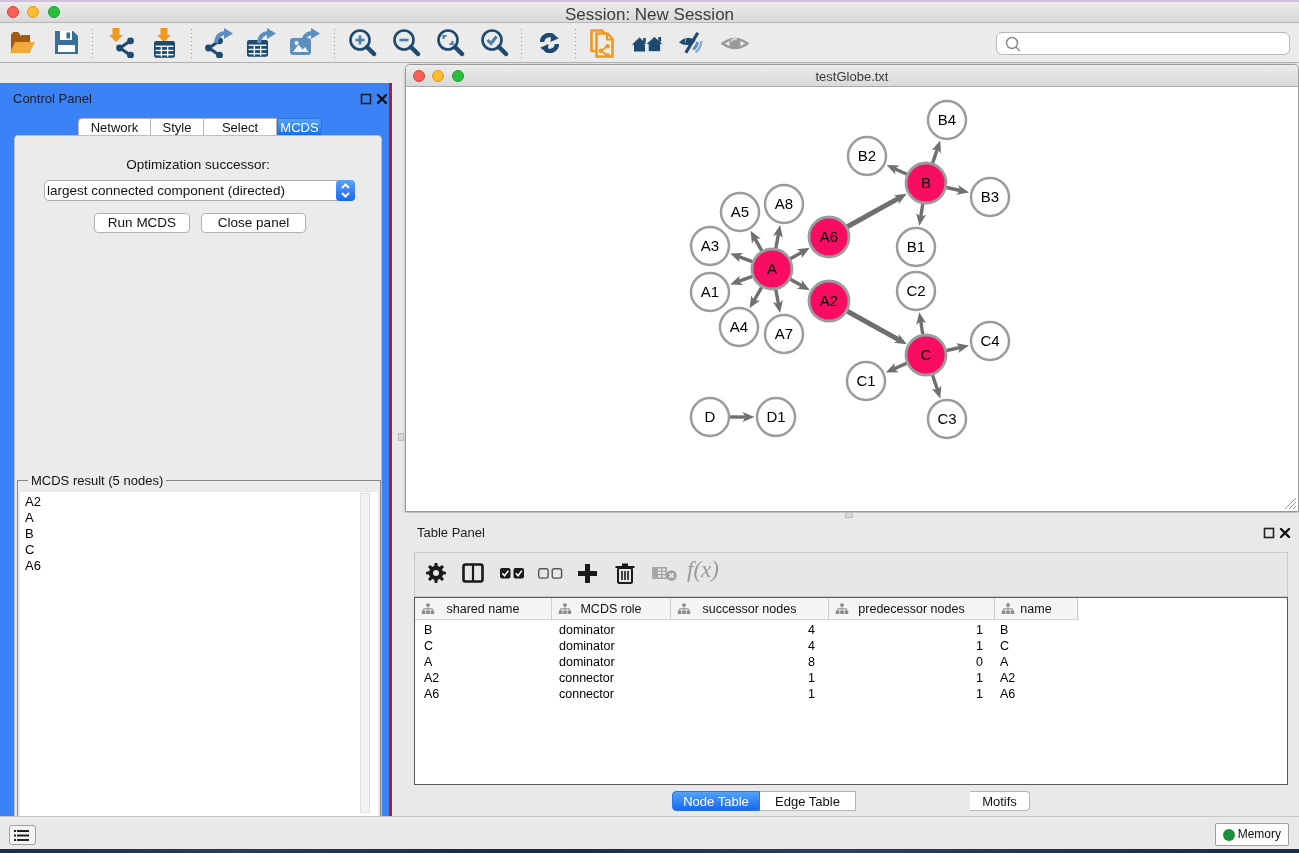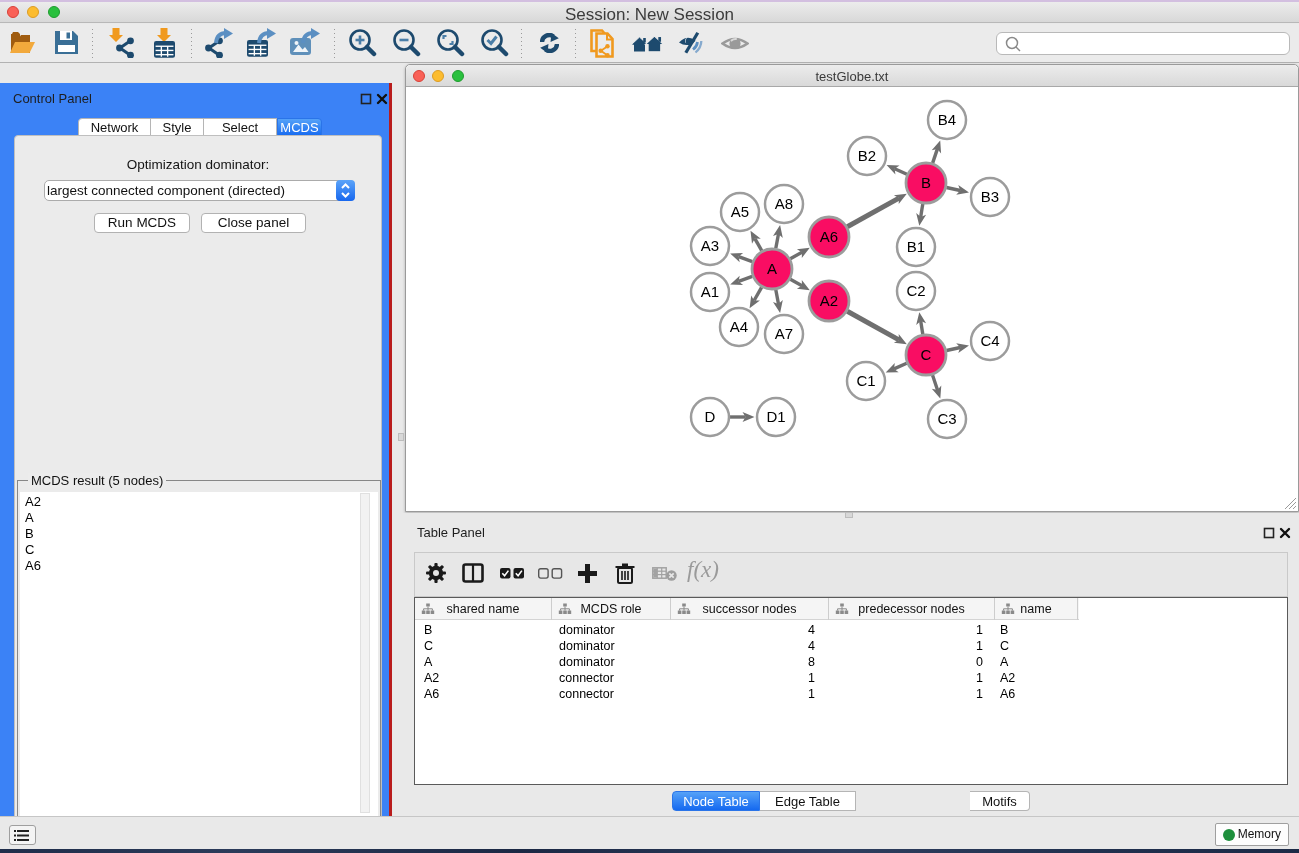--- a/index.html
+++ b/index.html
@@ -256,21 +256,21 @@
       <rect x="1.5" y="1.5" width="9" height="9" fill="none" stroke="#222" stroke-width="1.6"></rect>
     </svg>
   <svg width="12" height="12" style="position:absolute;left:376px;top:10px">
       <path d="M2 2 L10 10 M10 2 L2 10" stroke="#111" stroke-width="2.4" stroke-linecap="round"></path>
     </svg>
   <div class="tab" style="left:78px;width:73px;border-radius:4px 0 0 0;">Network</div>
   <div class="tab" style="left:151px;width:53px;border-left:0;">Style</div>
   <div class="tab" style="left:204px;width:73px;border-left:0;">Select</div>
   <div class="tab sel" style="left:277px;width:45px;border-radius:0 4px 0 0;">MCDS</div>
   <div id="innerpanel">
-    <div id="optlabel">Optimization dominator:</div>
+    <div id="optlabel">Optimization successor:</div>
     <div id="dropdown">largest connected component (directed)
       <div class="step"><svg width="19" height="21">
             <path d="M6 8 L9.5 4.5 L13 8" fill="none" stroke="#fff" stroke-width="2"></path>
             <path d="M6 13 L9.5 16.5 L13 13" fill="none" stroke="#fff" stroke-width="2"></path>
           </svg></div>
     </div>
     <div class="btn" style="left:79px;width:96px;">Run MCDS</div>
     <div class="btn" style="left:186px;width:105px;">Close panel</div>
     <div id="groupbox">
       <div id="grouplabel">MCDS result (5 nodes)</div>

